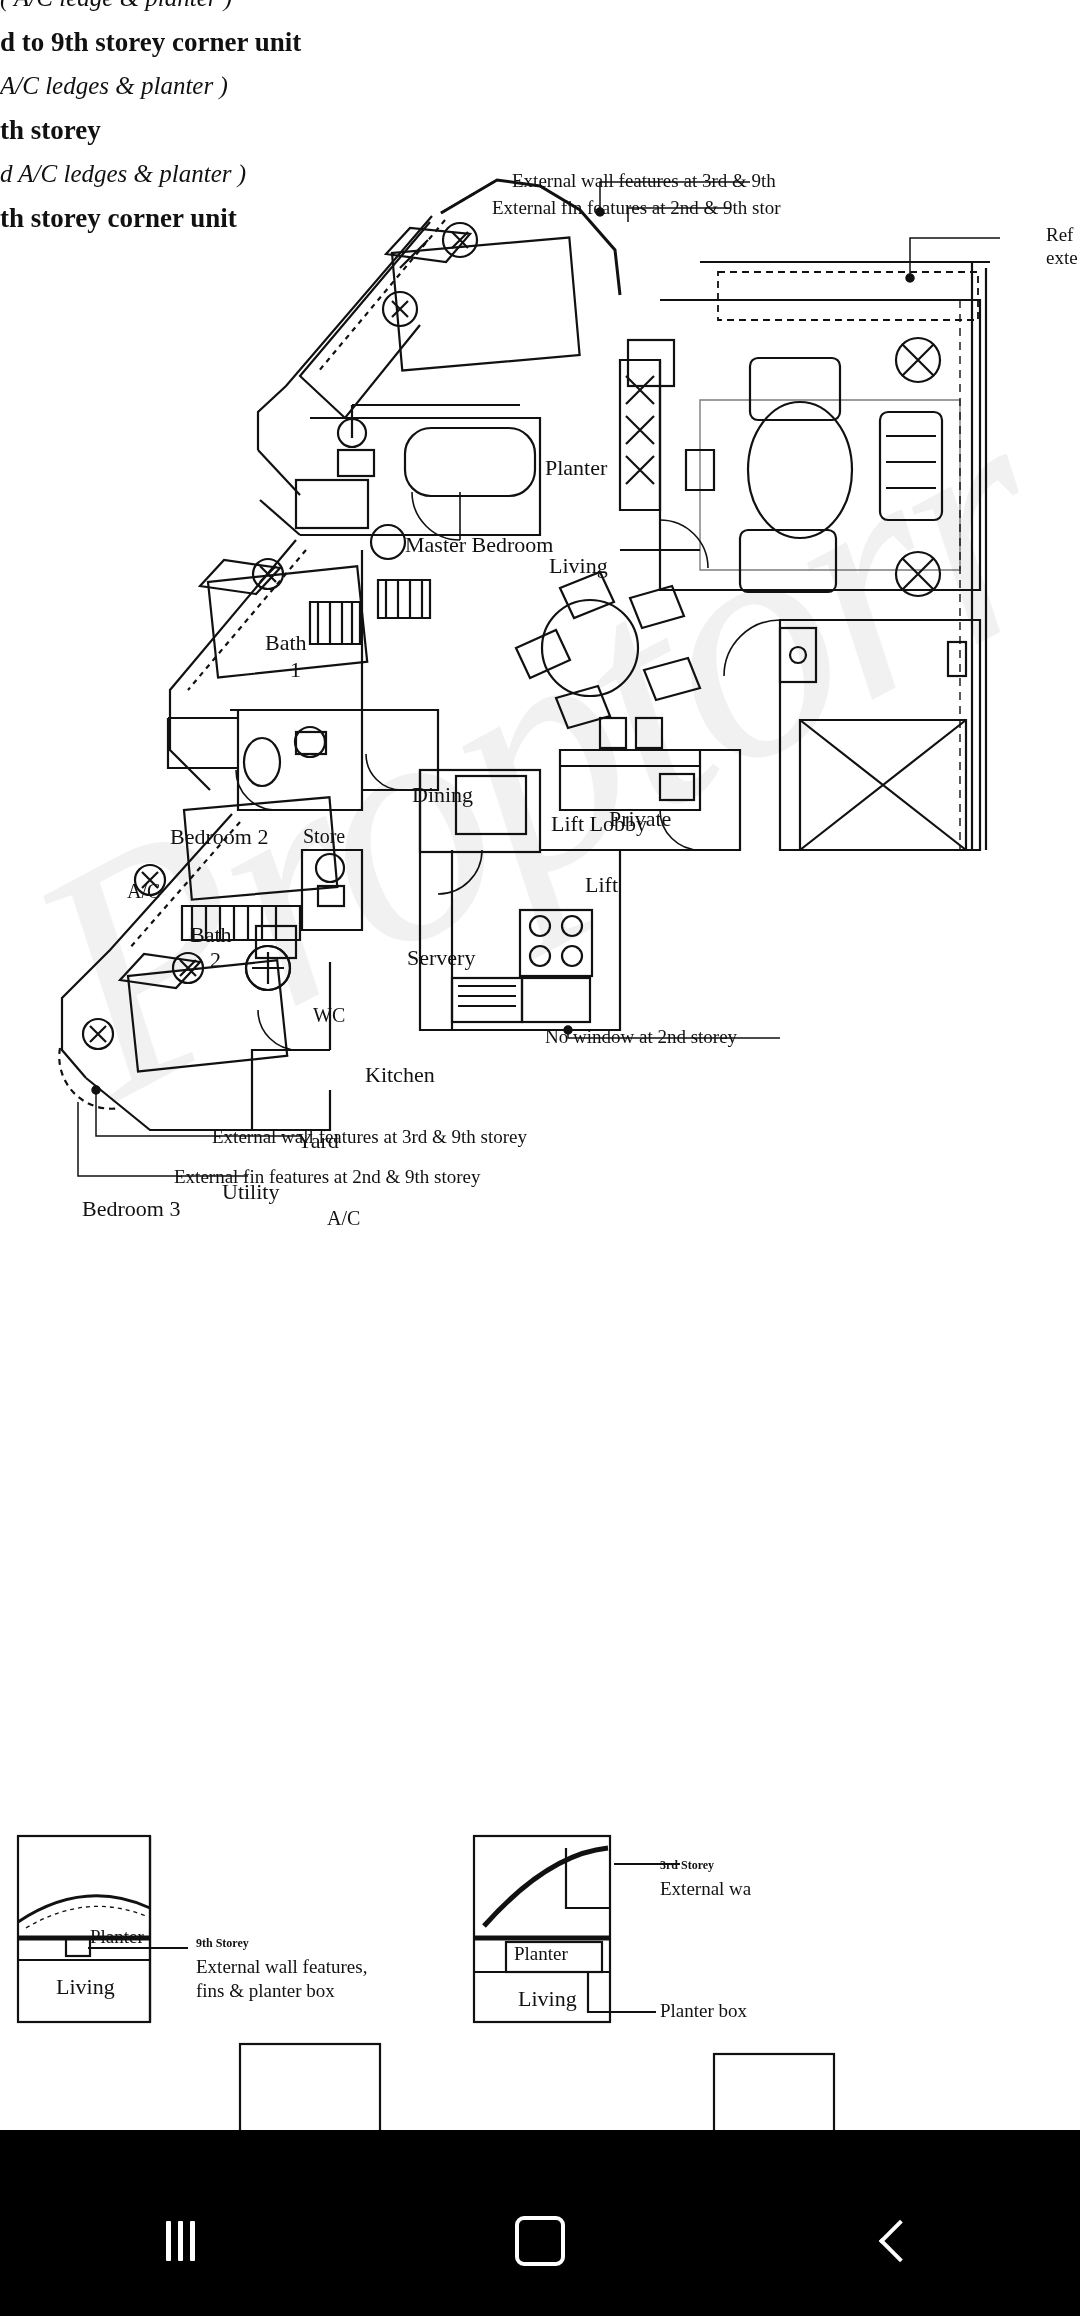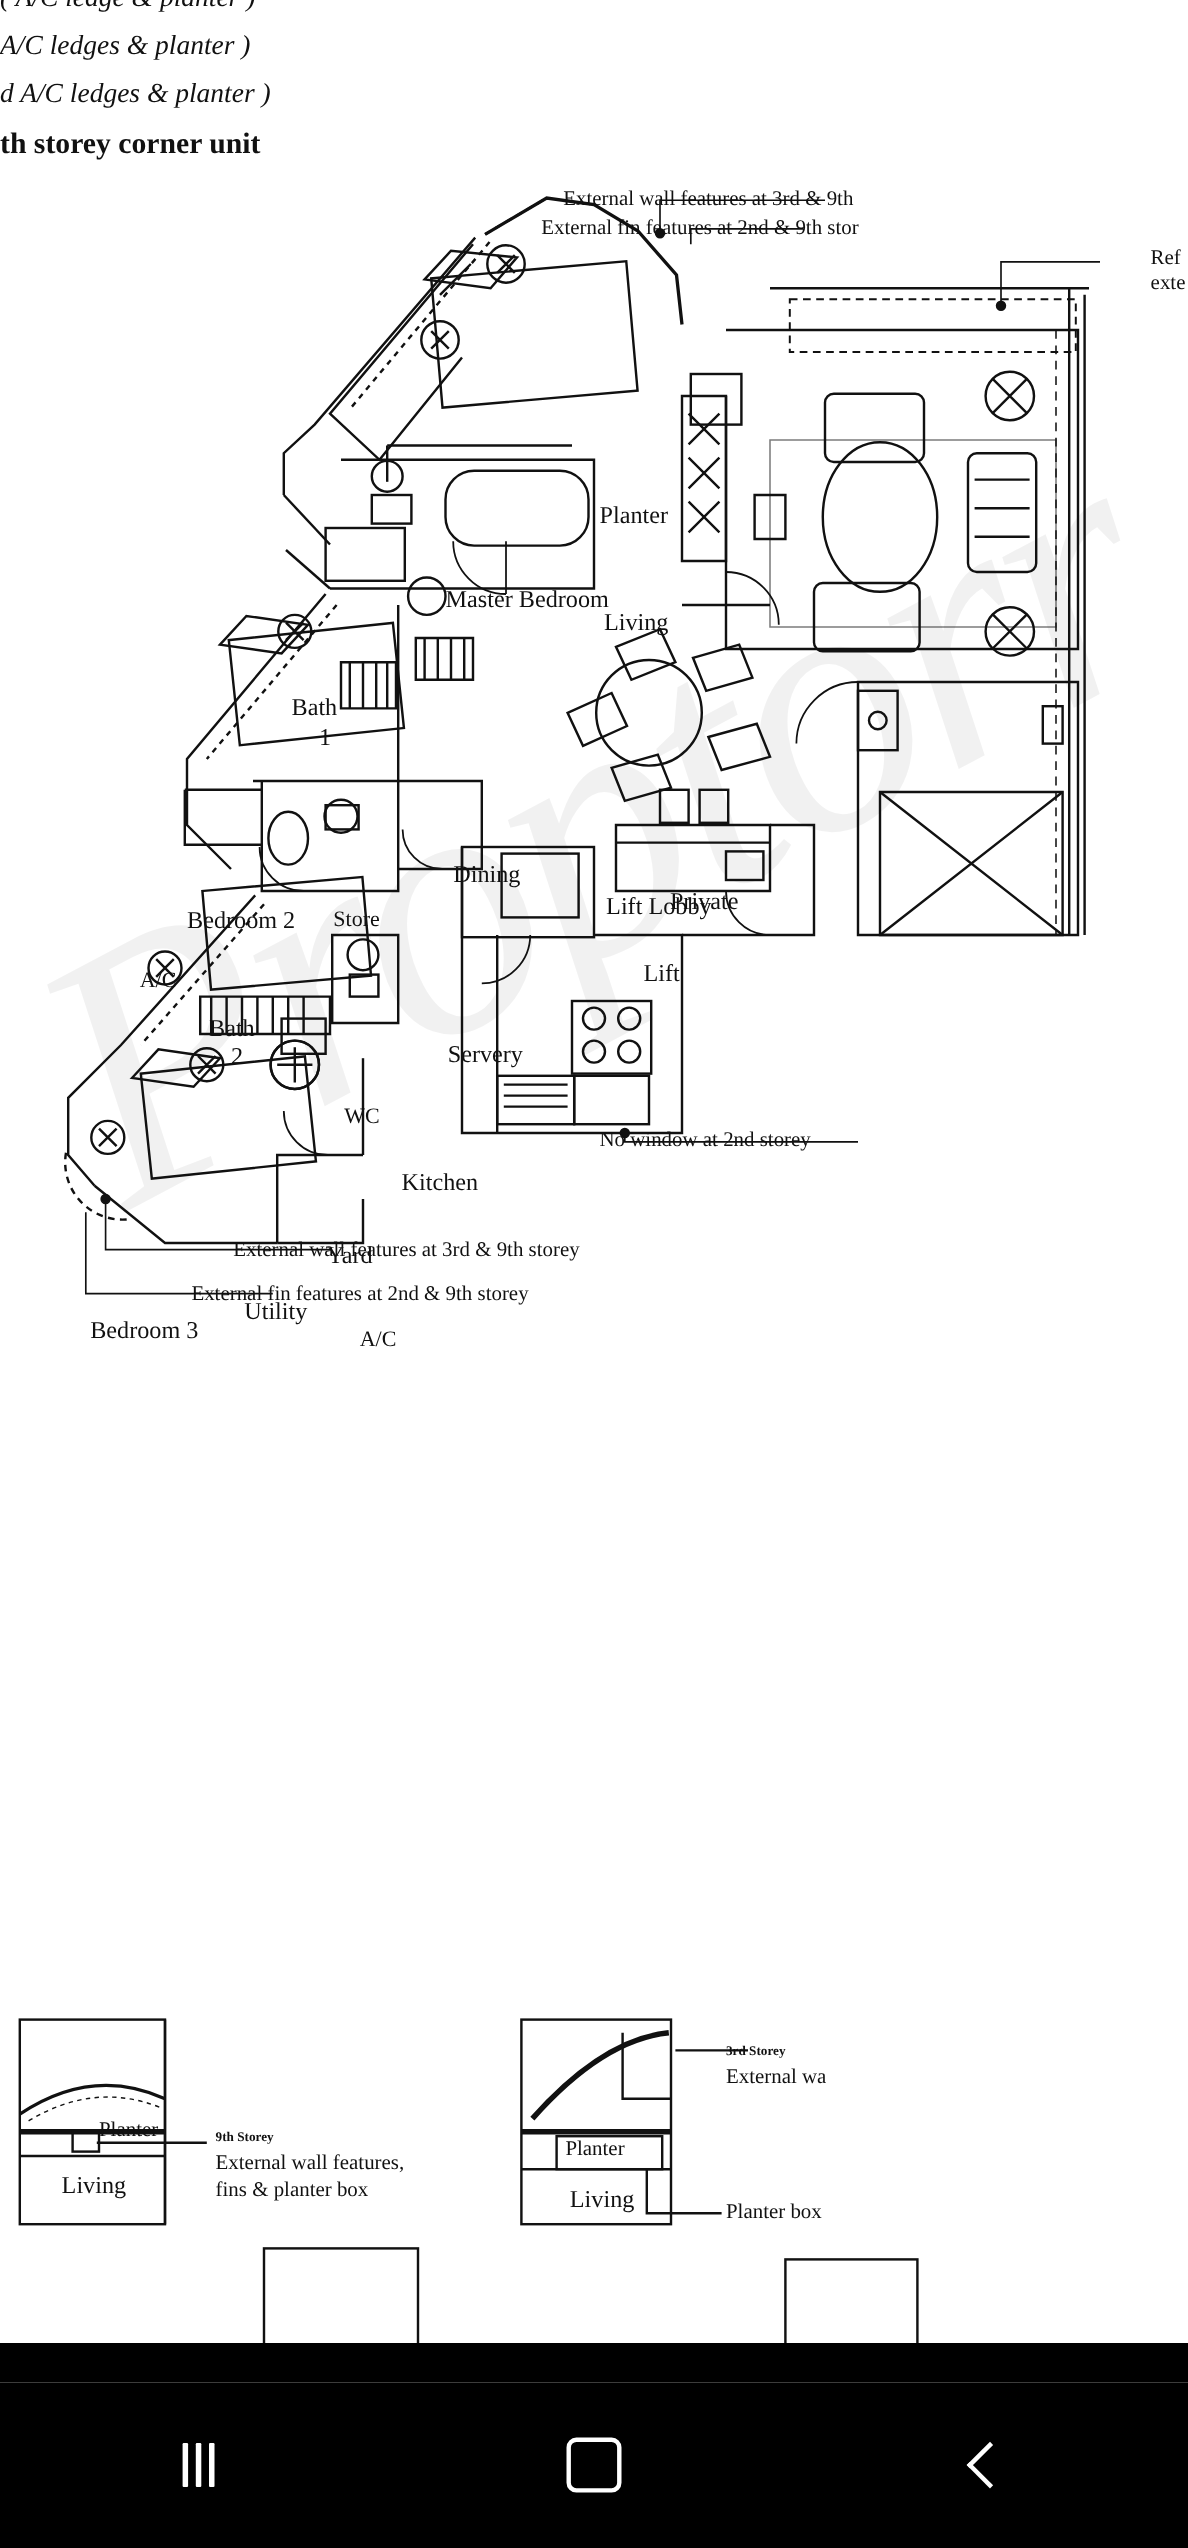--- a/index.html
+++ b/index.html
@@ -46,21 +46,23 @@
   .ico-home{width:42px;height:42px;border:4px solid #fff;border-radius:9px;}
   .ico-back{width:26px;height:26px;border-left:4px solid #fff;border-bottom:4px solid #fff;
             transform:rotate(45deg);}
   .blackstrip{position:absolute;left:0;bottom:150px;width:1080px;height:36px;background:#000;}
 </style>
 </head>
 <body>
 
 <div id="heading">
   <div class="h-ital h-clip" style="height:22px;line-height:0px;margin-top:-2px;overflow:hidden;">( A/C ledge &amp; planter )</div>
+  <div class="h-reg">d to 9th storey corner unit</div>
   <div class="h-ital">A/C ledges &amp; planter )</div>
+  <div class="h-reg">th storey</div>
   <div class="h-ital">d A/C ledges &amp; planter )</div>
   <div class="h-reg">th storey corner unit</div>
 </div>
 
 <div id="watermark">
   <span>Proptorr</span>
 </div>
 
 <div id="plan">
 <svg width="1080" height="1100" viewBox="0 0 1080 1100" xmlns="http://www.w3.org/2000/svg">

